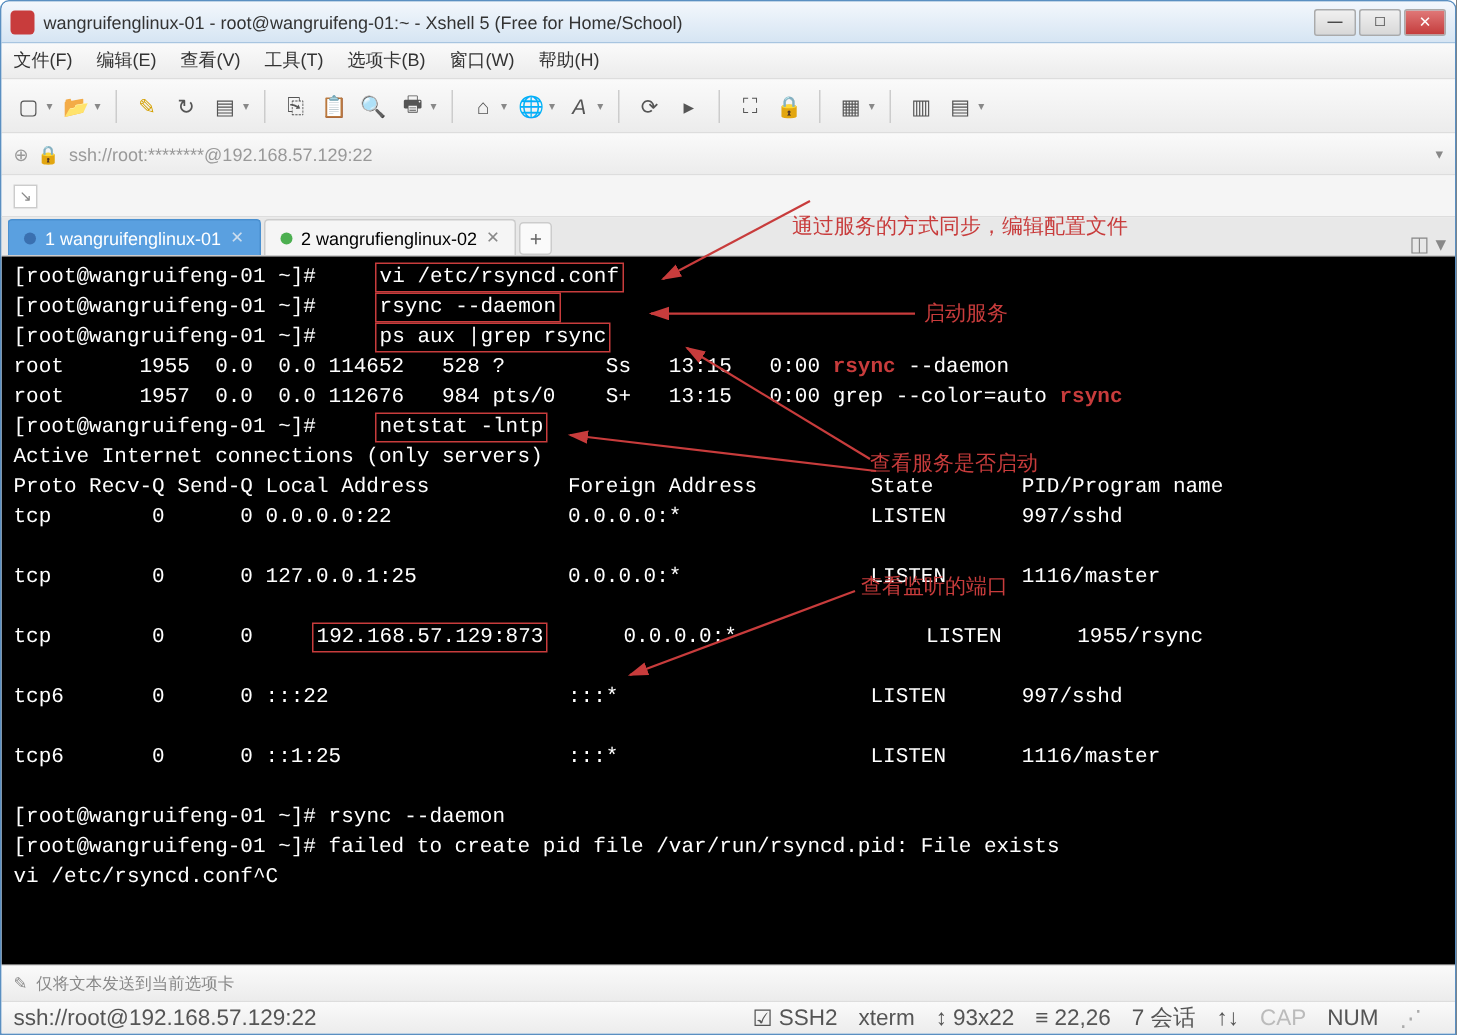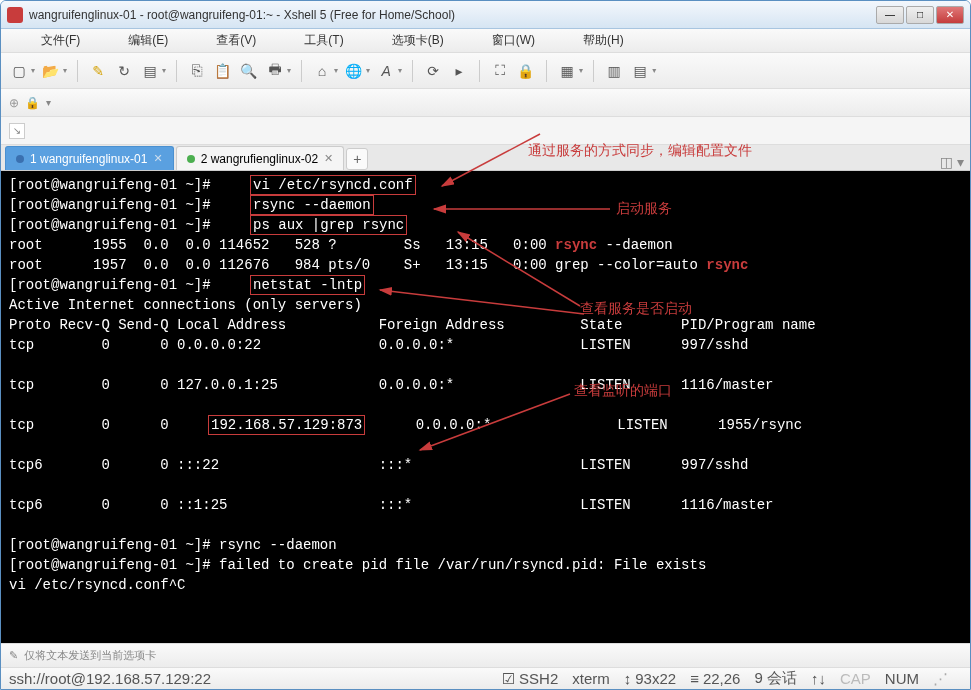--- a/index.html
+++ b/index.html
@@ -8,21 +8,21 @@
 
 .window { display: flex; flex-direction: column; height: 100%; border: 1px solid #5a8fc1; border-radius: 6px 6px 0 0; overflow: hidden; }
 .titlebar { height: 28px; background: linear-gradient(#f3f7fc, #d6e5f3); display: flex; align-items: center; padding: 0 6px; border-bottom: 1px solid #a8c5e0; }
 .titlebar .app-icon { width: 16px; height: 16px; background: #c83c3c; border-radius: 3px; margin-right: 6px; }
 .titlebar .title { flex: 1; color: #333; font-size: 12px; }
 .titlebar .win-controls { display: flex; gap: 2px; }
 .titlebar .win-btn { width: 28px; height: 18px; background: linear-gradient(#f0f0f0,#d8d8d8); border: 1px solid #aaa; border-radius: 2px; display: flex; align-items: center; justify-content: center; font-size: 10px; }
 .titlebar .win-btn.close { background: linear-gradient(#e07878,#c43c3c); color: #fff; }
 
 .menubar { height: 24px; background: linear-gradient(#fafafa,#ececec); border-bottom: 1px solid #ddd; display: flex; align-items: center; padding: 0 8px; gap: 16px; }
-.menubar span { color: #333; cursor: pointer; margin-left: 32px; }
+.menubar span { color: #333; cursor: pointer; }
 
 .toolbar { height: 36px; background: linear-gradient(#fafafa,#ececec); border-bottom: 1px solid #ddd; display: flex; align-items: center; padding: 0 8px; gap: 6px; }
 .tool-btn { width: 20px; height: 20px; display: inline-flex; align-items: center; justify-content: center; color: #555; font-size: 14px; }
 .tool-sep { width: 1px; height: 22px; background: #ccc; margin: 0 4px; }
 .dropdown-arrow { font-size: 8px; color: #888; margin-left: -4px; }
 
 .addrbar { height: 28px; background: linear-gradient(#fafafa,#ececec); border-bottom: 1px solid #ddd; display: flex; align-items: center; padding: 0 8px; gap: 6px; color: #999; font-size: 12px; }
 .addrbar .lock { font-size: 12px; }
 .addrbar input { flex: 1; border: none; background: transparent; color: #999; font-size: 12px; }
 
@@ -118,20 +118,21 @@
       <span class="dropdown-arrow">▾</span>
     <span class="tool-sep"></span>
     <span class="tool-btn">▥</span>
     <span class="tool-btn">▤</span>
       <span class="dropdown-arrow">▾</span>
   </div>
 
   <div class="addrbar">
     <span>⊕</span>
     <span class="lock">🔒</span>
+    <input value="ssh://root:********@192.168.57.129:22" style="">
     <span style="color:#888;font-size:10px">▾</span>
   </div>
 
   <div class="infobar">
     <span class="info-icon">↘</span>
   </div>
 
   <div class="tabbar">
     <div class="tab active">
       <span class="dot"></span>
@@ -160,21 +161,21 @@
   <div class="statusbar">
     <div class="seg">ssh://root@192.168.57.129:22</div>
     <div class="spacer"></div>
     <div class="seg">
         <span>☑</span>
         <span>SSH2</span>
       </div>
     <div class="seg">xterm</div>
     <div class="seg">↕ <span>93x22</span></div>
     <div class="seg">≡ <span>22,26</span></div>
-    <div class="seg">9 会话</div>
+    <div class="seg">7 会话</div>
     <div class="seg">↑↓</div>
     <div class="seg" style="color:#bbb">CAP</div>
     <div class="seg">NUM</div>
     <div class="seg" style="color:#aaa">⋰</div>
   </div>
 </div>
 
 <div class="annot" style="top:118px; left:528px;margin-top:24px;">通过服务的方式同步，编辑配置文件</div>
 <div class="annot" style="top:200px; left:616px;">启动服务</div>
 <div class="annot" style="top:300px; left:580px;">查看服务是否启动</div>

